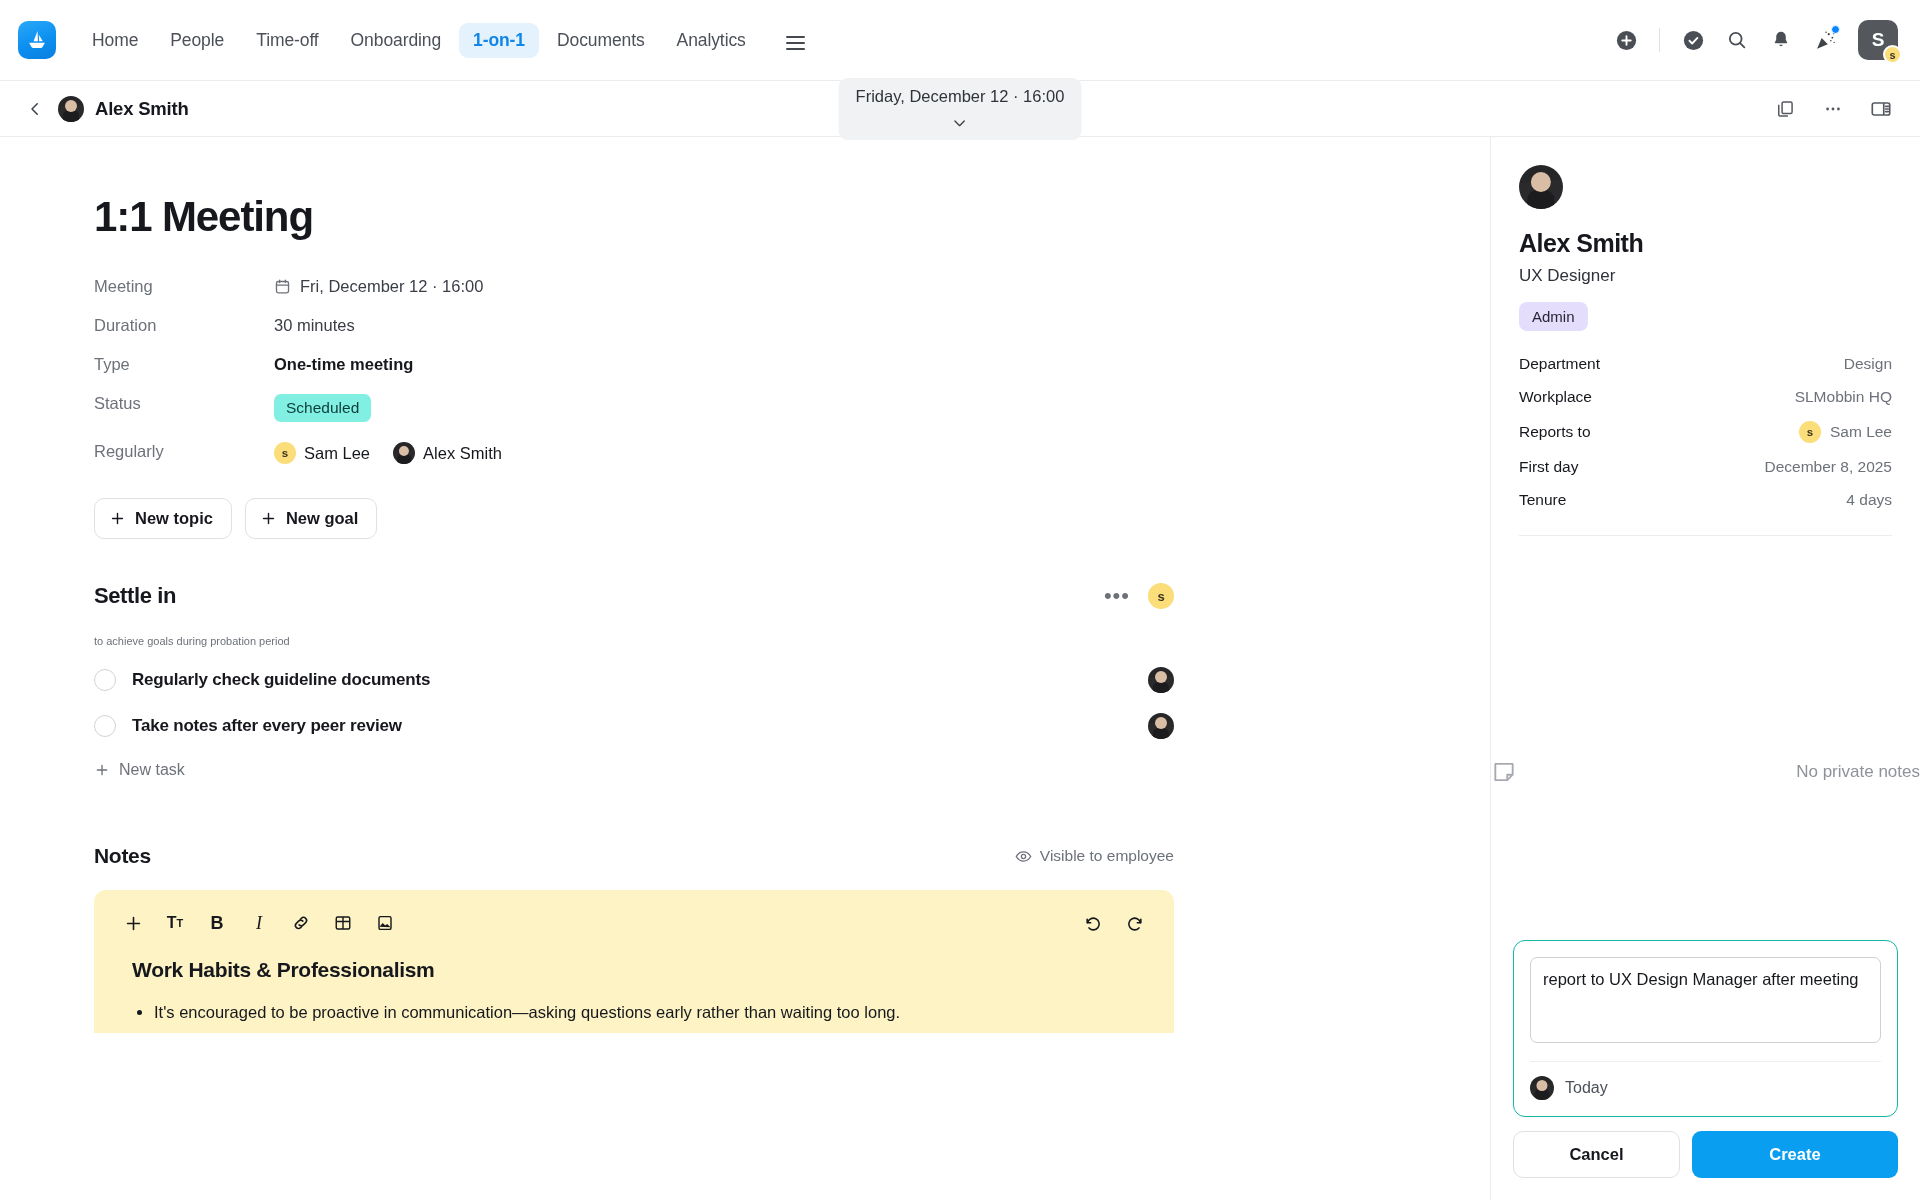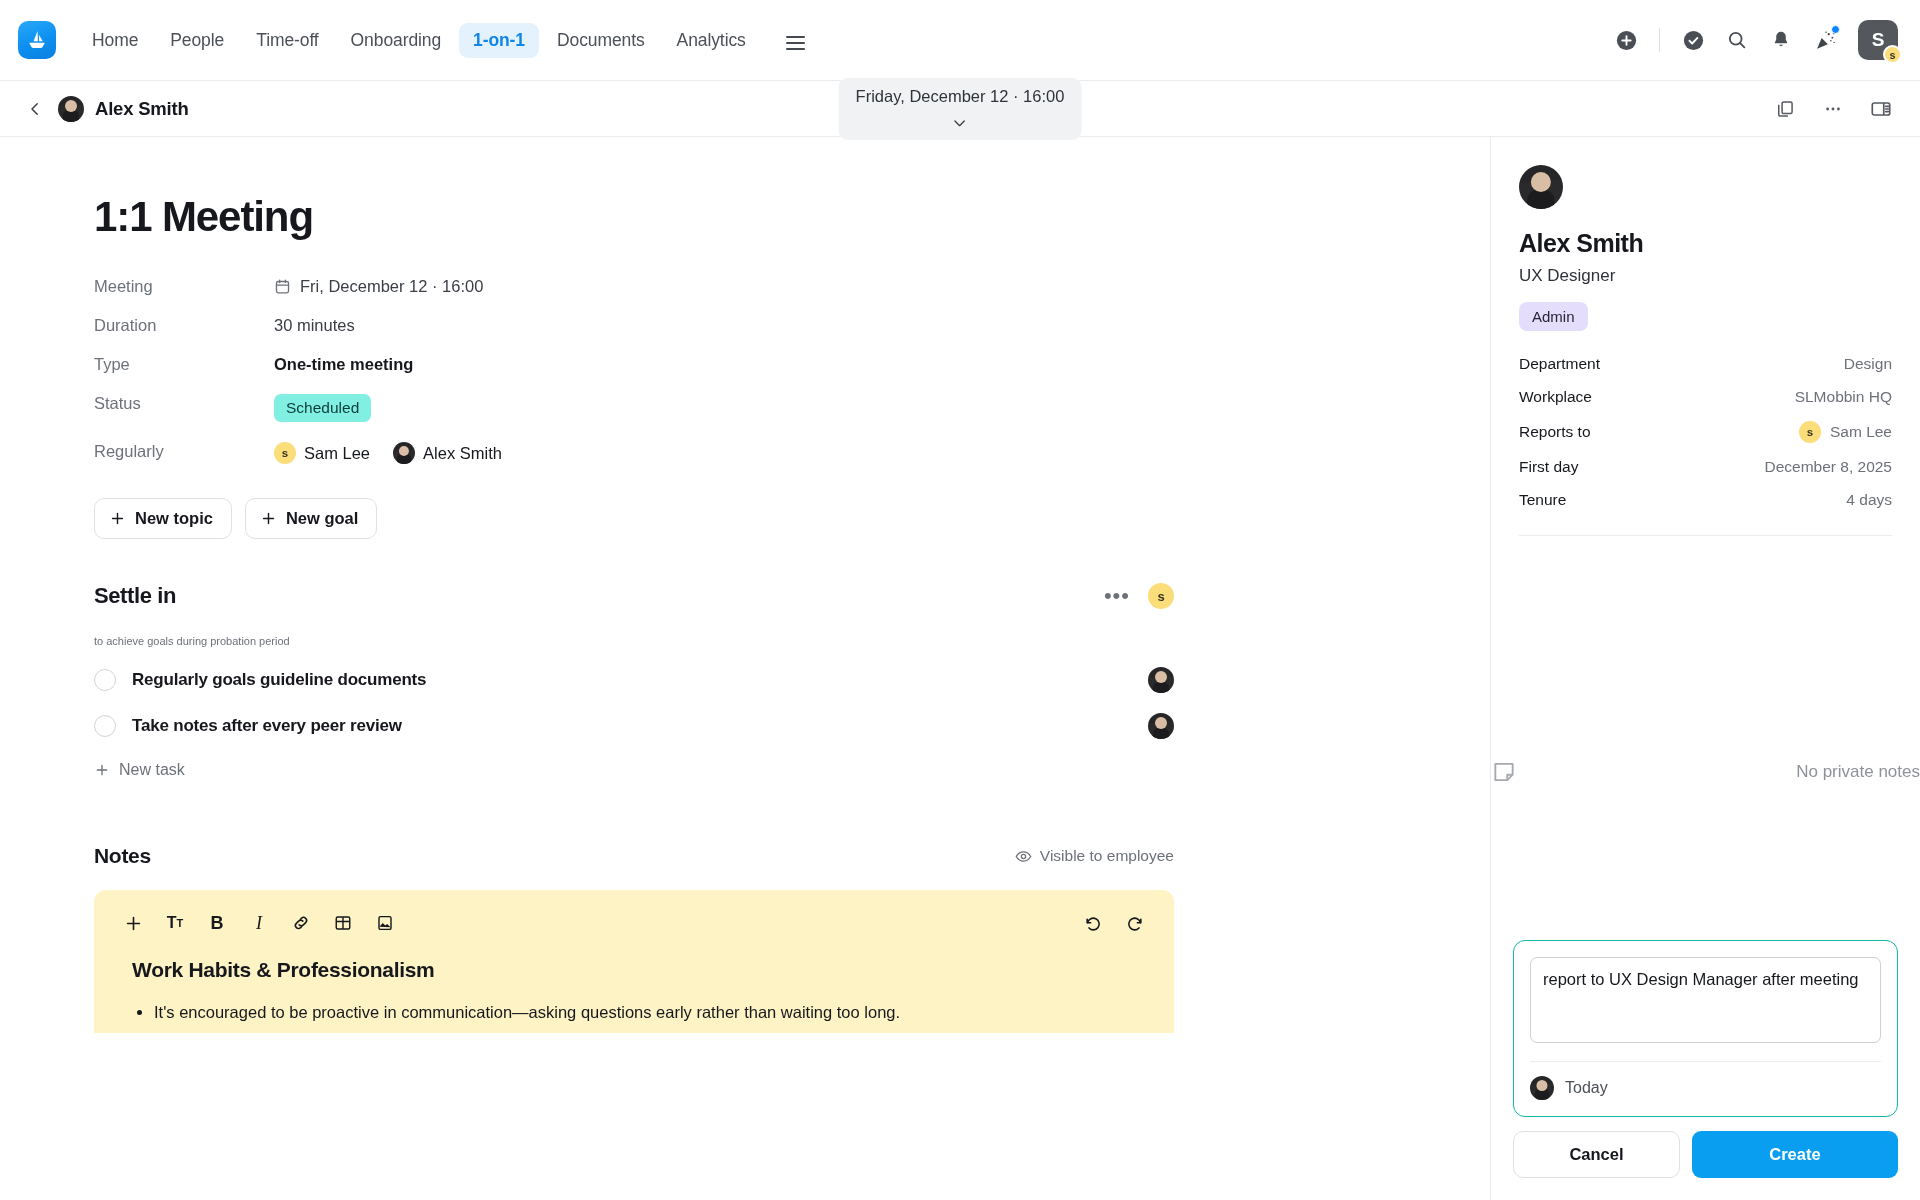--- a/index.html
+++ b/index.html
@@ -401,21 +401,21 @@
       <div class="acts">
         <span class="dots">•••</span>
         <span class="chip-av" style="width:26px;height:26px;font-size:13px">s</span>
       </div>
     </div>
 
     <div class="subtext">to achieve goals during probation period</div>
 
     <div class="task">
       <span class="checkbox"></span>
-      <span class="label">Regularly goals guideline documents</span>
+      <span class="label">Regularly check guideline documents</span>
       <span class="right photo" style="width:26px;height:26px"></span>
     </div>
     <div class="task">
       <span class="checkbox"></span>
       <span class="label">Take notes after every peer review</span>
       <span class="right photo" style="width:26px;height:26px"></span>
     </div>
 
     <div class="newtask">
       <svg width="16" height="16" viewBox="0 0 24 24" stroke="#6d7179" stroke-width="2" stroke-linecap="round">

